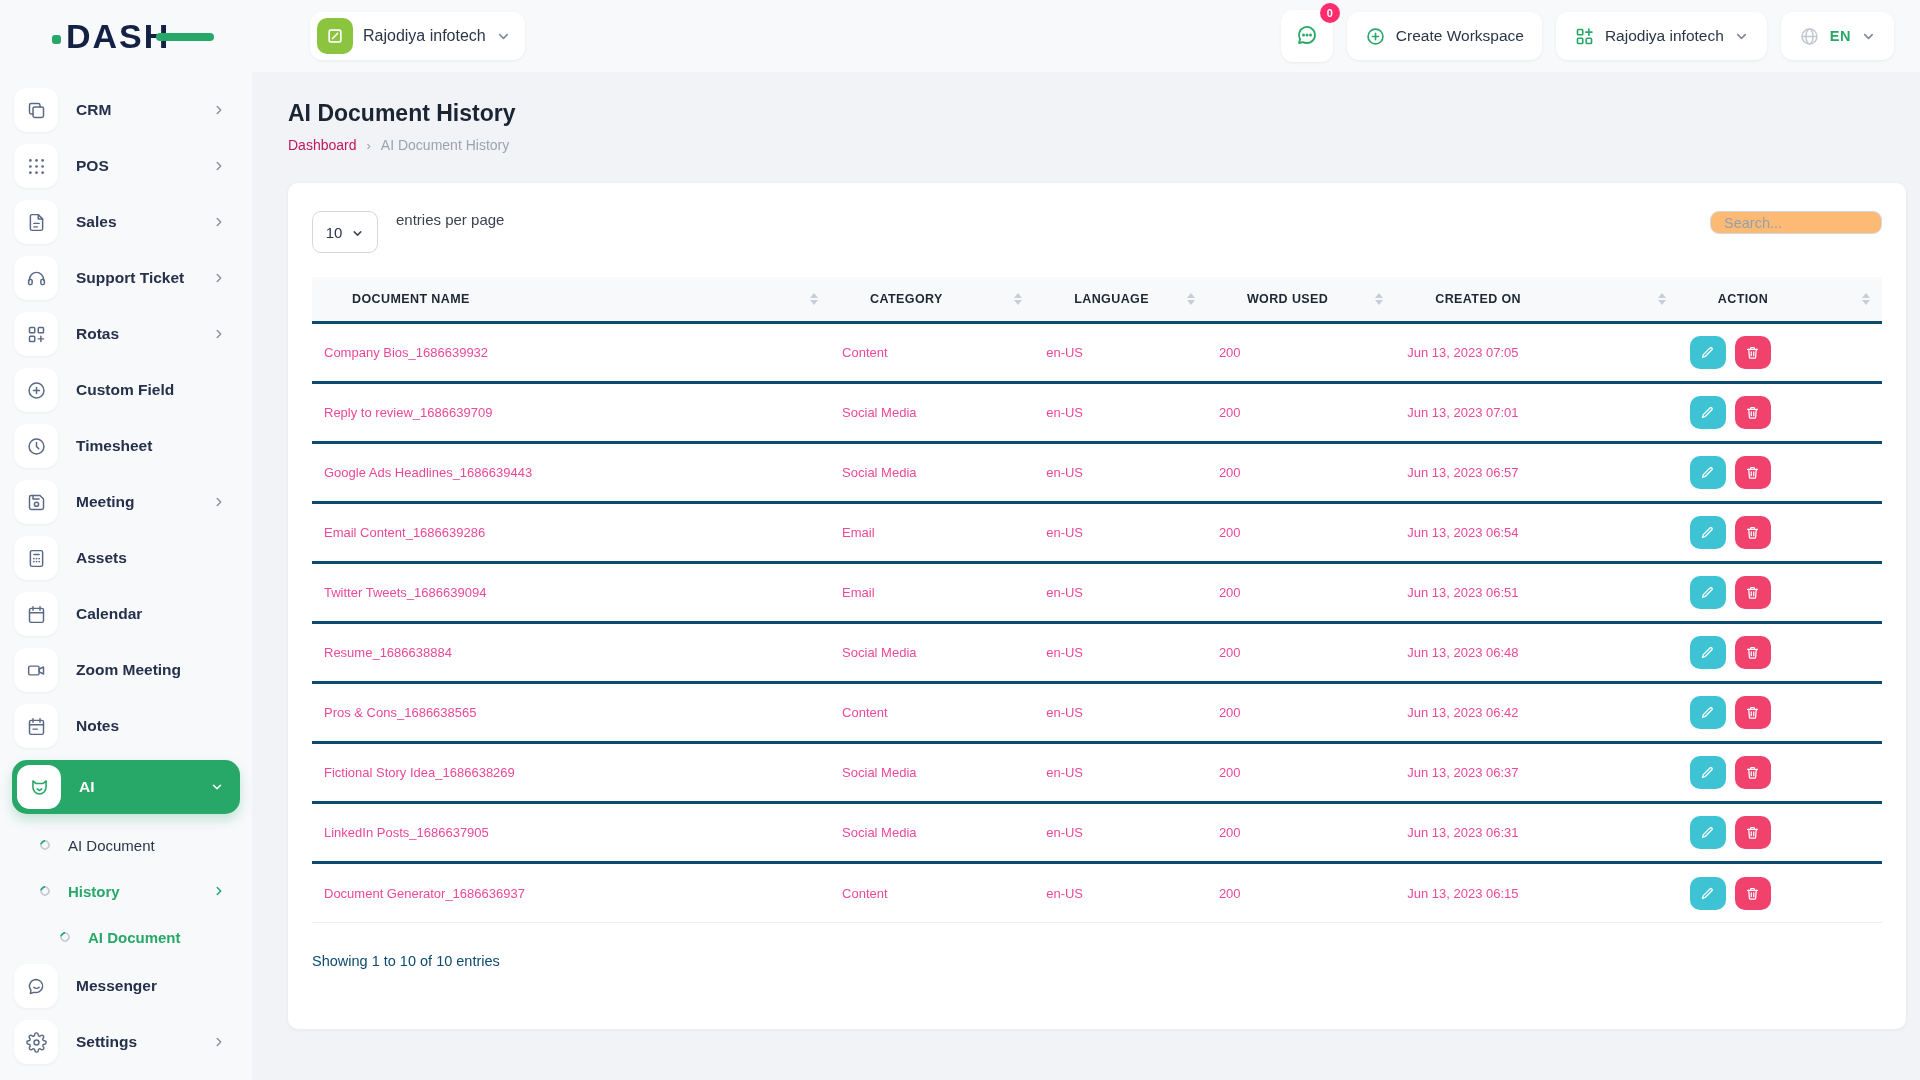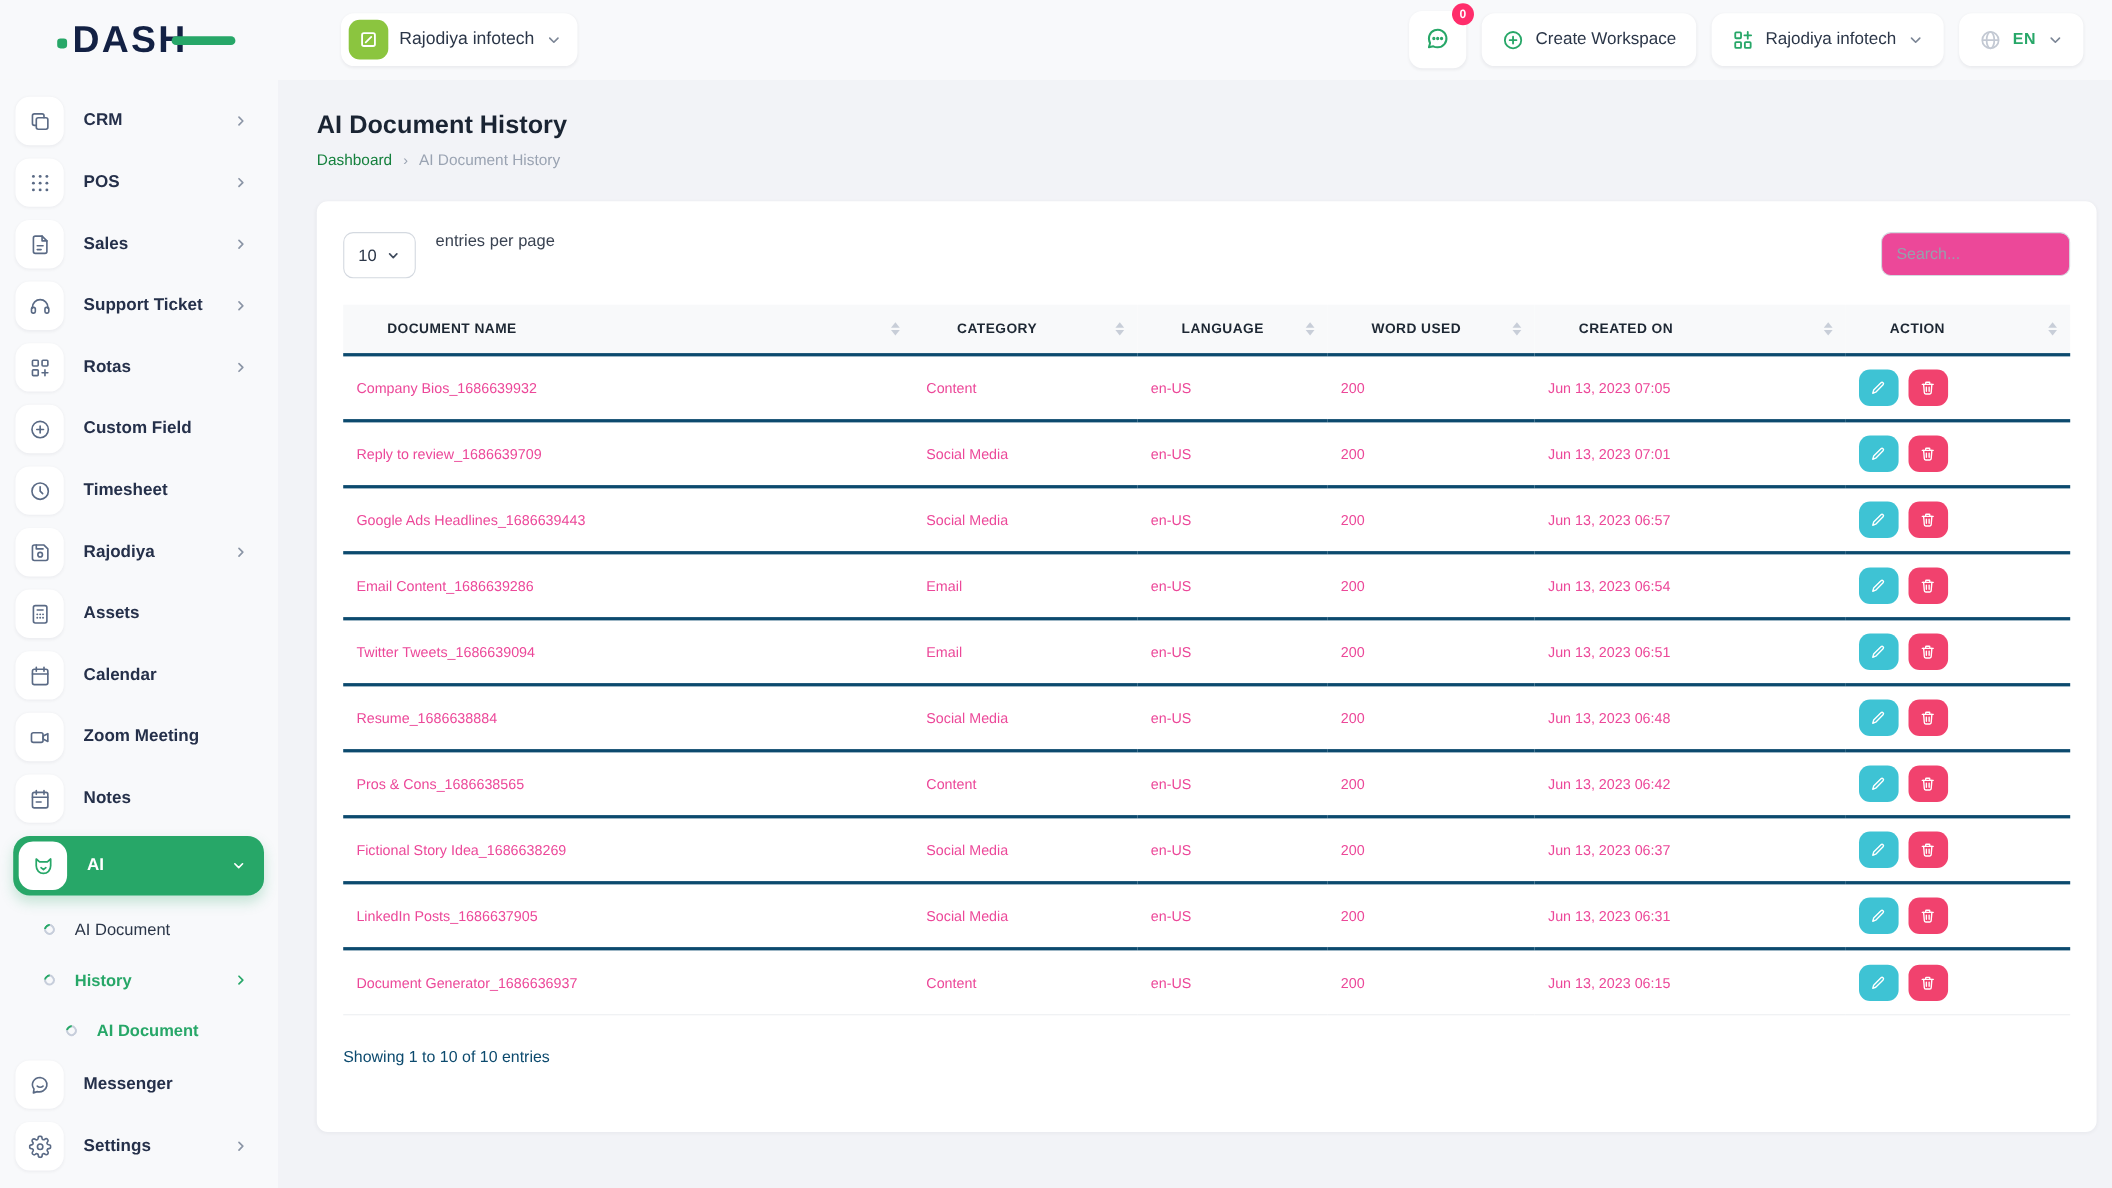--- a/index.html
+++ b/index.html
@@ -88,40 +88,40 @@
     border: 2px solid #c7cedb; border-top-color: #27a768; transform: rotate(-40deg);
   }
   .side-item.sub .side-label { font-weight: 500; font-size: 15px; color: #2b3648; }
   .side-item.sub.hl .side-label { color: #27a768; font-weight: 700; }
   .side-item.sub.hl .side-chev { color: #27a768; }
 
   
   .main { margin-left: 252px; padding: 100px 14px 0 36px; }
   .page-title { font-size: 23px; font-weight: 700; color: #1a2433; }
   .breadcrumb { display: flex; align-items: center; gap: 10px; margin-top: 10px; font-size: 14px; }
-  .breadcrumb .bc-link { color: #15803d; text-decoration: none; cursor: pointer; }
+  .breadcrumb .bc-link { color: #be185d; text-decoration: none; cursor: pointer; }
   .breadcrumb .bc-sep { color: #9aa3b2; font-size: 13px; }
   .breadcrumb .bc-current { color: #9aa3b2; }
 
   .card {
     margin-top: 30px; background: #fff; border-radius: 10px;
     box-shadow: 0 1px 4px rgba(16,24,40,.05);
     padding: 28px 24px 34px; min-height: 846px;
   }
   .table-controls { display: flex; align-items: flex-start; }
   .page-size {
     width: 66px; height: 42px; border: 1px solid #d4d9e0; border-radius: 9px;
     display: flex; align-items: center; justify-content: center; gap: 9px;
     font-size: 15px; color: #2b3648; cursor: pointer; background: #fff;
   }
   .page-size .chev-sm { width: 13px; height: 13px; color: #3e4a5c; }
   .entries-label { margin-left: 18px; font-size: 15px; color: #3a4352; }
   .search-box {
-    margin-left: auto; width: 172px; height: 40px; border: 1px solid #d4d9e0; border-radius: 9px;
-    padding: 0 13px; font-family: inherit; font-size: 14.5px; color: #333; background: #ec4899; outline: none;
+    margin-left: auto; width: 172px; height: 23px; border: 1px solid #d4d9e0; border-radius: 9px;
+    padding: 0 13px; font-family: inherit; font-size: 14.5px; color: #333; background: #fdba74; outline: none;
   }
   .search-box::placeholder { color: #95a0ad; }
 
   table.dt { width: 100%; border-collapse: collapse; margin-top: 24px; }
   table.dt thead th {
     background: #f8f9fa; text-align: left; padding: 15px 12px;
     font-size: 12.5px; font-weight: 700; color: #1d2733; letter-spacing: .4px;
     cursor: pointer; white-space: nowrap;
   }
   .th-inner { display: flex; align-items: center; justify-content: space-between; gap: 6px; padding-left: 28px; }
@@ -326,21 +326,21 @@
       <span class="side-label">Timesheet</span>
     </div>
     <div class="side-item">
       <span class="icon-box">
         <svg viewBox="0 0 24 24" fill="none" stroke="currentColor" stroke-width="1.7" stroke-linecap="round" stroke-linejoin="round">
           <path d="M6 4h10l4 4v10a2 2 0 0 1-2 2H6a2 2 0 0 1-2-2V6a2 2 0 0 1 2-2z"></path>
           <circle cx="12" cy="14" r="2.4"></circle>
           <path d="M8 4v4h7"></path>
         </svg>
       </span>
-      <span class="side-label">Rajodiya</span>
+      <span class="side-label">Meeting</span>
       <span class="side-chev">
         <svg viewBox="0 0 24 24" fill="none" stroke="currentColor" stroke-width="2.6" stroke-linecap="round" stroke-linejoin="round">
           <polyline points="9 6 15 12 9 18"></polyline>
         </svg>
       </span>
     </div>
     <div class="side-item">
       <span class="icon-box">
         <svg viewBox="0 0 24 24" fill="none" stroke="currentColor" stroke-width="1.7" stroke-linecap="round" stroke-linejoin="round">
           <rect x="5" y="3" width="14" height="18" rx="2"></rect>

